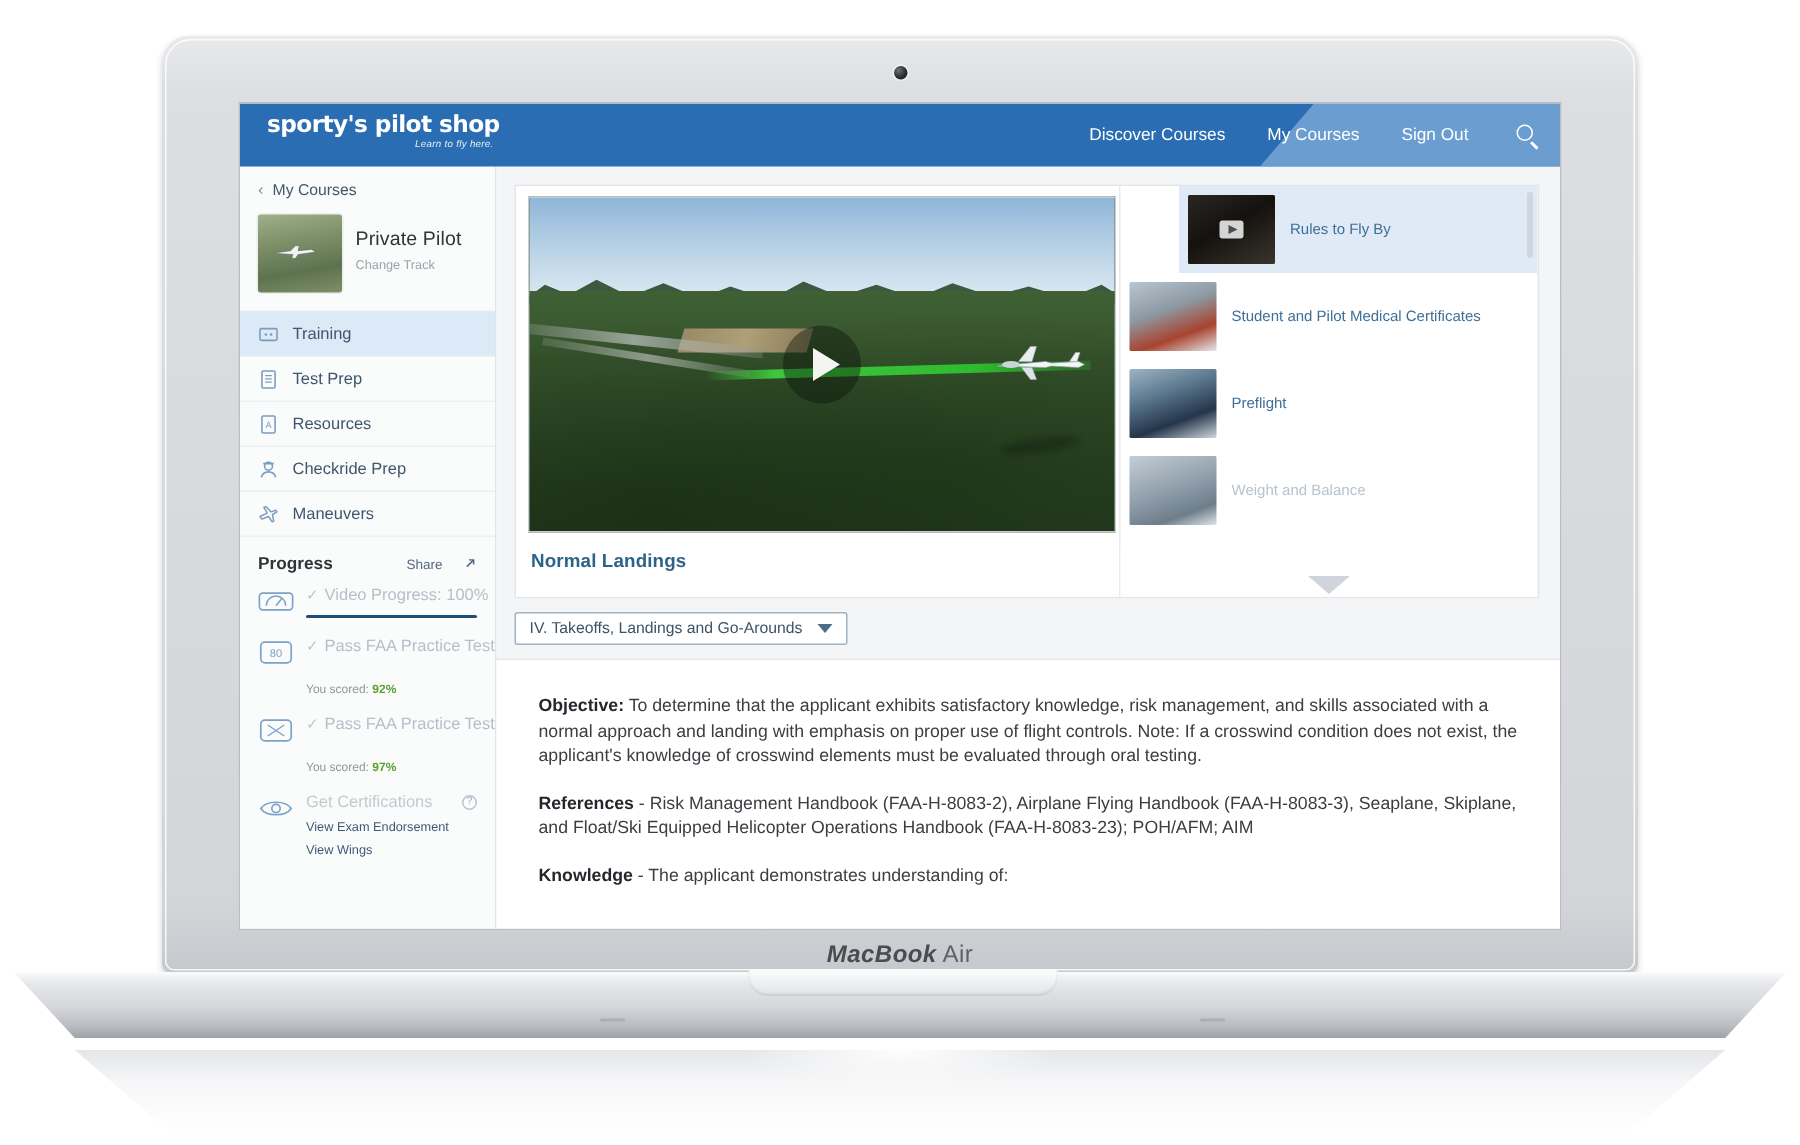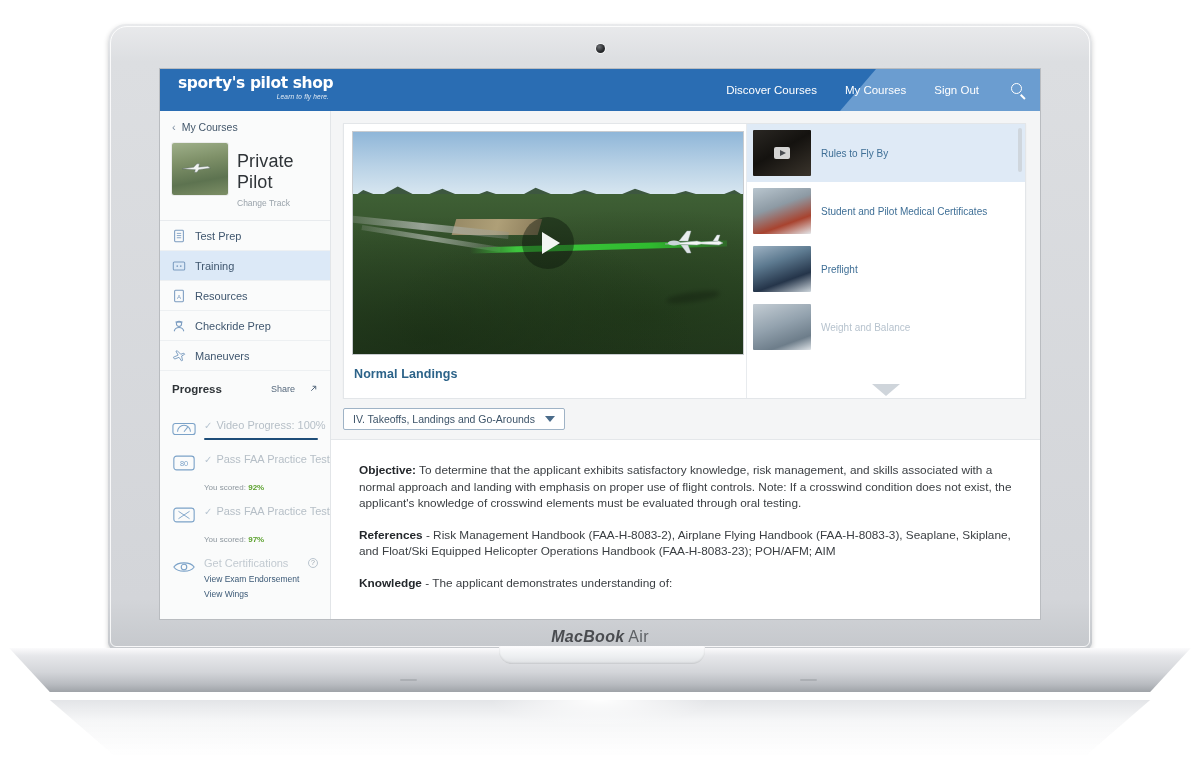--- a/index.html
+++ b/index.html
@@ -108,33 +108,33 @@
 
   .course-card { display: flex; gap: 9px; padding: 2px 10px 12px 12px; align-items: flex-start; }
   .course-thumb {
     width: 56px; height: 52px; border-radius: 2px; flex: 0 0 auto; overflow: hidden;
     background: linear-gradient(170deg,#9fb08a 0%,#7e9068 35%,#5d7350 70%,#7d8f66 100%);
     position: relative; box-shadow: 0 0 0 1px rgba(0,0,0,.06);
   }
   .course-thumb .plane {
     position:absolute; left:8px; top:20px; width:34px; height:10px;
   }
-  .course-title { font-size: 18px; color: #2f3438; margin-top: 8px; letter-spacing: .1px; }
+  .course-title { font-size: 13px; color: #2f3438; margin-top: 8px; letter-spacing: .1px; }
   .course-sub { font-size: 8.5px; color: #9aa3ab; margin-top: 5px; cursor: pointer; }
 
   .nav-list { border-top: 1px solid #e8ebee; }
   .nav-item {
     display: flex; align-items: center; gap: 9px; height: 30px; padding: 0 12px;
     font-size: 11px; color: #3f566e; border-bottom: 1px solid #edf0f2; cursor: pointer;
   }
   .nav-item.active { background: #dce9f7; }
   .nav-ico { width: 14px; height: 14px; flex: 0 0 auto; color: #7b9cc0; }
 
   .progress-sec { padding: 12px 12px 0; flex: 1; }
-  .prog-head { display: flex; justify-content: space-between; align-items: center; margin-bottom: 24px; }
+  .prog-head { display: flex; justify-content: space-between; align-items: center; margin-bottom: 9px; }
   .prog-title { font-size: 11.5px; font-weight: 700; color: #2f3438; }
   .share-wrap { display: flex; align-items: flex-start; gap: 14px; font-size: 9px; color: #56697d; cursor: pointer; }
 
   .prow { display: flex; gap: 8px; margin-bottom: 13px; }
   .prow-ico { width: 24px; height: 18px; flex: 0 0 auto; color: #7ba2c8; margin-top: 1px; }
   .prow-body { flex: 1; min-width: 0; }
   .prow-line { display: flex; align-items: center; gap: 4px; }
   .check { color: #b9c6d2; font-size: 10px; }
   .prow-label { font-size: 11px; color: #b6bfc7; white-space: nowrap; }
   .prow-label.dim { color: #c2cad1; }
@@ -194,21 +194,21 @@
     position: absolute; left: 50%; top: 50%; transform: translate(-50%,-50%);
     width: 52px; height: 52px; border-radius: 50%; background: rgba(10,20,10,.42);
     display: flex; align-items: center; justify-content: center; cursor: pointer;
   }
   .play-tri { width: 0; height: 0; border-left: 18px solid #f2f5f2; border-top: 11px solid transparent; border-bottom: 11px solid transparent; margin-left: 5px; }
   .video-title { font-size: 12.5px; font-weight: 700; color: #2c6389; padding: 12px 0 0 2px; letter-spacing: .1px; }
 
   .playlist { flex: 1; border-left: 1px solid #e8ebee; position: relative; overflow: hidden; }
   .pl-scroll { height: 100%; }
   .pl-item { display: flex; gap: 10px; padding: 6px 8px 6px 6px; align-items: center; cursor: pointer; }
-  .pl-item.active { background: #dfeaf6; }
+  .pl-item.active { background: #dfeaf6; margin-left: 39px; }
   .pl-thumb { width: 58px; height: 46px; flex: 0 0 auto; overflow: hidden; position: relative; border-radius: 1px; }
   .pl-label { font-size: 10px; color: #3f6f96; line-height: 13px; }
   .pl-label.dim { color: #b7c3ce; }
   .pl-play { position: absolute; left: 50%; top: 50%; transform: translate(-50%,-50%); width: 16px; height: 12px; background: rgba(255,255,255,.82); border-radius: 2px; }
   .pl-play::after { content:""; position:absolute; left:5.5px; top:3px; width:0;height:0; border-left:6px solid #4a4d52; border-top:3px solid transparent; border-bottom:3px solid transparent; }
   .pl-scrollbar { position: absolute; right: 3px; top: 4px; width: 4px; height: 44px; background: #cfd6dd; border-radius: 3px; }
   .pl-more { position: absolute; left: 0; right: 0; bottom: 2px; display: flex; justify-content: center; cursor: pointer; }
   .pl-more-fade { position:absolute; left:0; right:0; bottom:0; height:40px; background: linear-gradient(180deg, rgba(255,255,255,0), #fff 62%); pointer-events:none; }
   .chev-down { width: 0; height: 0; border-left: 14px solid transparent; border-right: 14px solid transparent; border-top: 12px solid #cfd5db; position: relative; z-index: 2; }
 
@@ -271,34 +271,34 @@
               <path d="M2 7 L16 5 L20 1 L23 1 L22 5 L33 4 L36 6 L22 8 L20 11 L17 11 L18 8 Z" fill="#f2f4f3" stroke="#54606b" stroke-width=".4"></path>
             </svg>
           </div>
           <div>
             <div class="course-title">Private Pilot</div>
             <div class="course-sub">Change Track</div>
           </div>
         </div>
 
         <div class="nav-list">
-          <div class="nav-item">
-            <svg class="nav-ico" viewBox="0 0 16 16">
-              <rect x="3" y="1.5" width="10" height="13" rx="1" fill="none" stroke="currentColor" stroke-width="1.2"></rect>
-              <path d="M5.5 5h5M5.5 7.5h5M5.5 10h5" stroke="currentColor" stroke-width="1"></path>
-            </svg>
-            <span>Test Prep</span>
-          </div>
           <div class="nav-item active">
             <svg class="nav-ico" viewBox="0 0 16 16">
               <rect x="1.5" y="3.5" width="13" height="9" rx="1.2" fill="none" stroke="currentColor" stroke-width="1.2"></rect>
               <circle cx="6" cy="8" r="1" fill="currentColor"></circle>
                 <circle cx="10" cy="8" r="1" fill="currentColor"></circle>
             </svg>
             <span>Training</span>
+          </div>
+          <div class="nav-item">
+            <svg class="nav-ico" viewBox="0 0 16 16">
+              <rect x="3" y="1.5" width="10" height="13" rx="1" fill="none" stroke="currentColor" stroke-width="1.2"></rect>
+              <path d="M5.5 5h5M5.5 7.5h5M5.5 10h5" stroke="currentColor" stroke-width="1"></path>
+            </svg>
+            <span>Test Prep</span>
           </div>
           <div class="nav-item">
             <svg class="nav-ico" viewBox="0 0 16 16">
               <rect x="3" y="1.5" width="10" height="13" rx="1" fill="none" stroke="currentColor" stroke-width="1.2"></rect>
               <text x="8" y="11" font-size="7" text-anchor="middle" fill="currentColor" font-family="Liberation Sans, sans-serif">A</text>
             </svg>
             <span>Resources</span>
           </div>
           <div class="nav-item">
             <svg class="nav-ico" viewBox="0 0 16 16">

